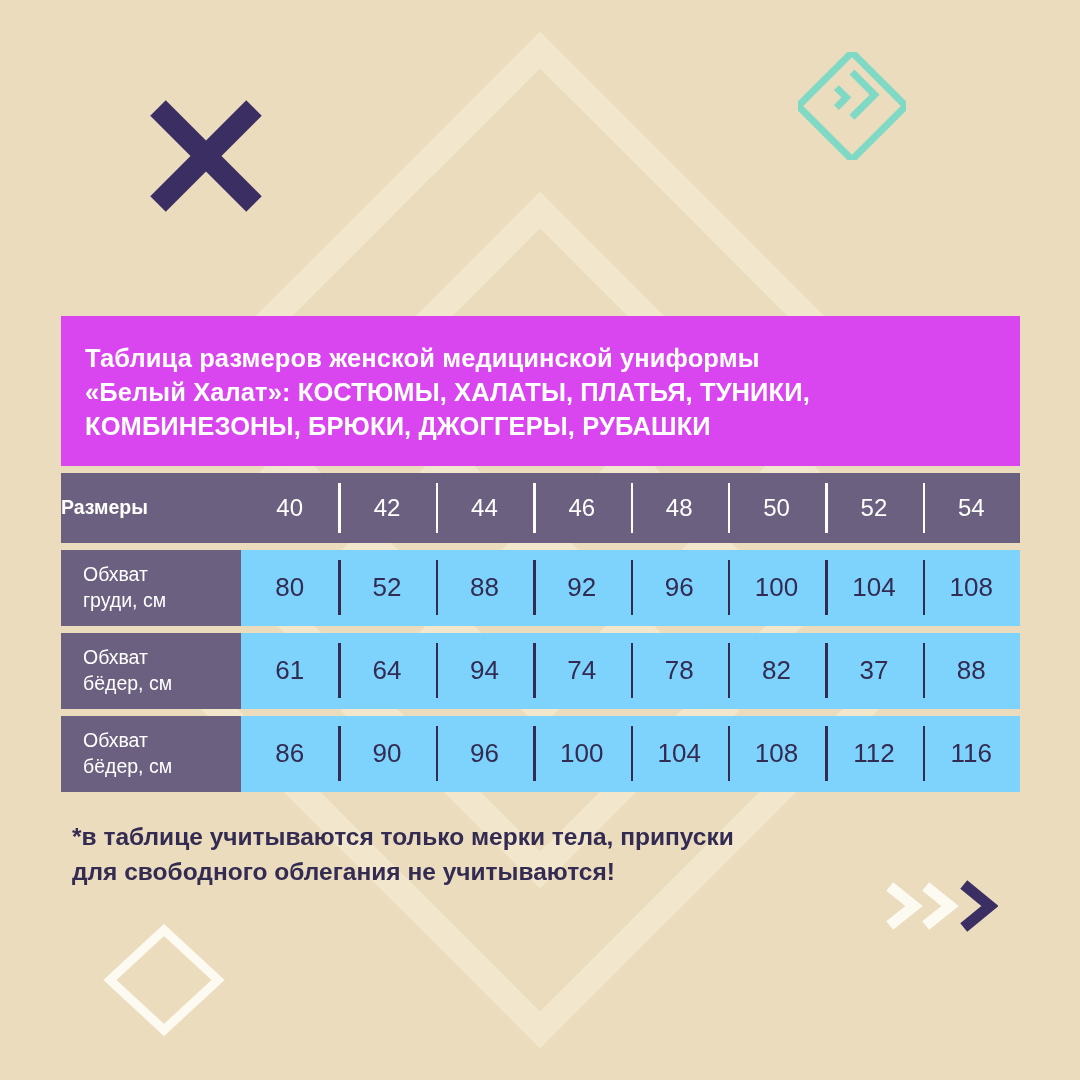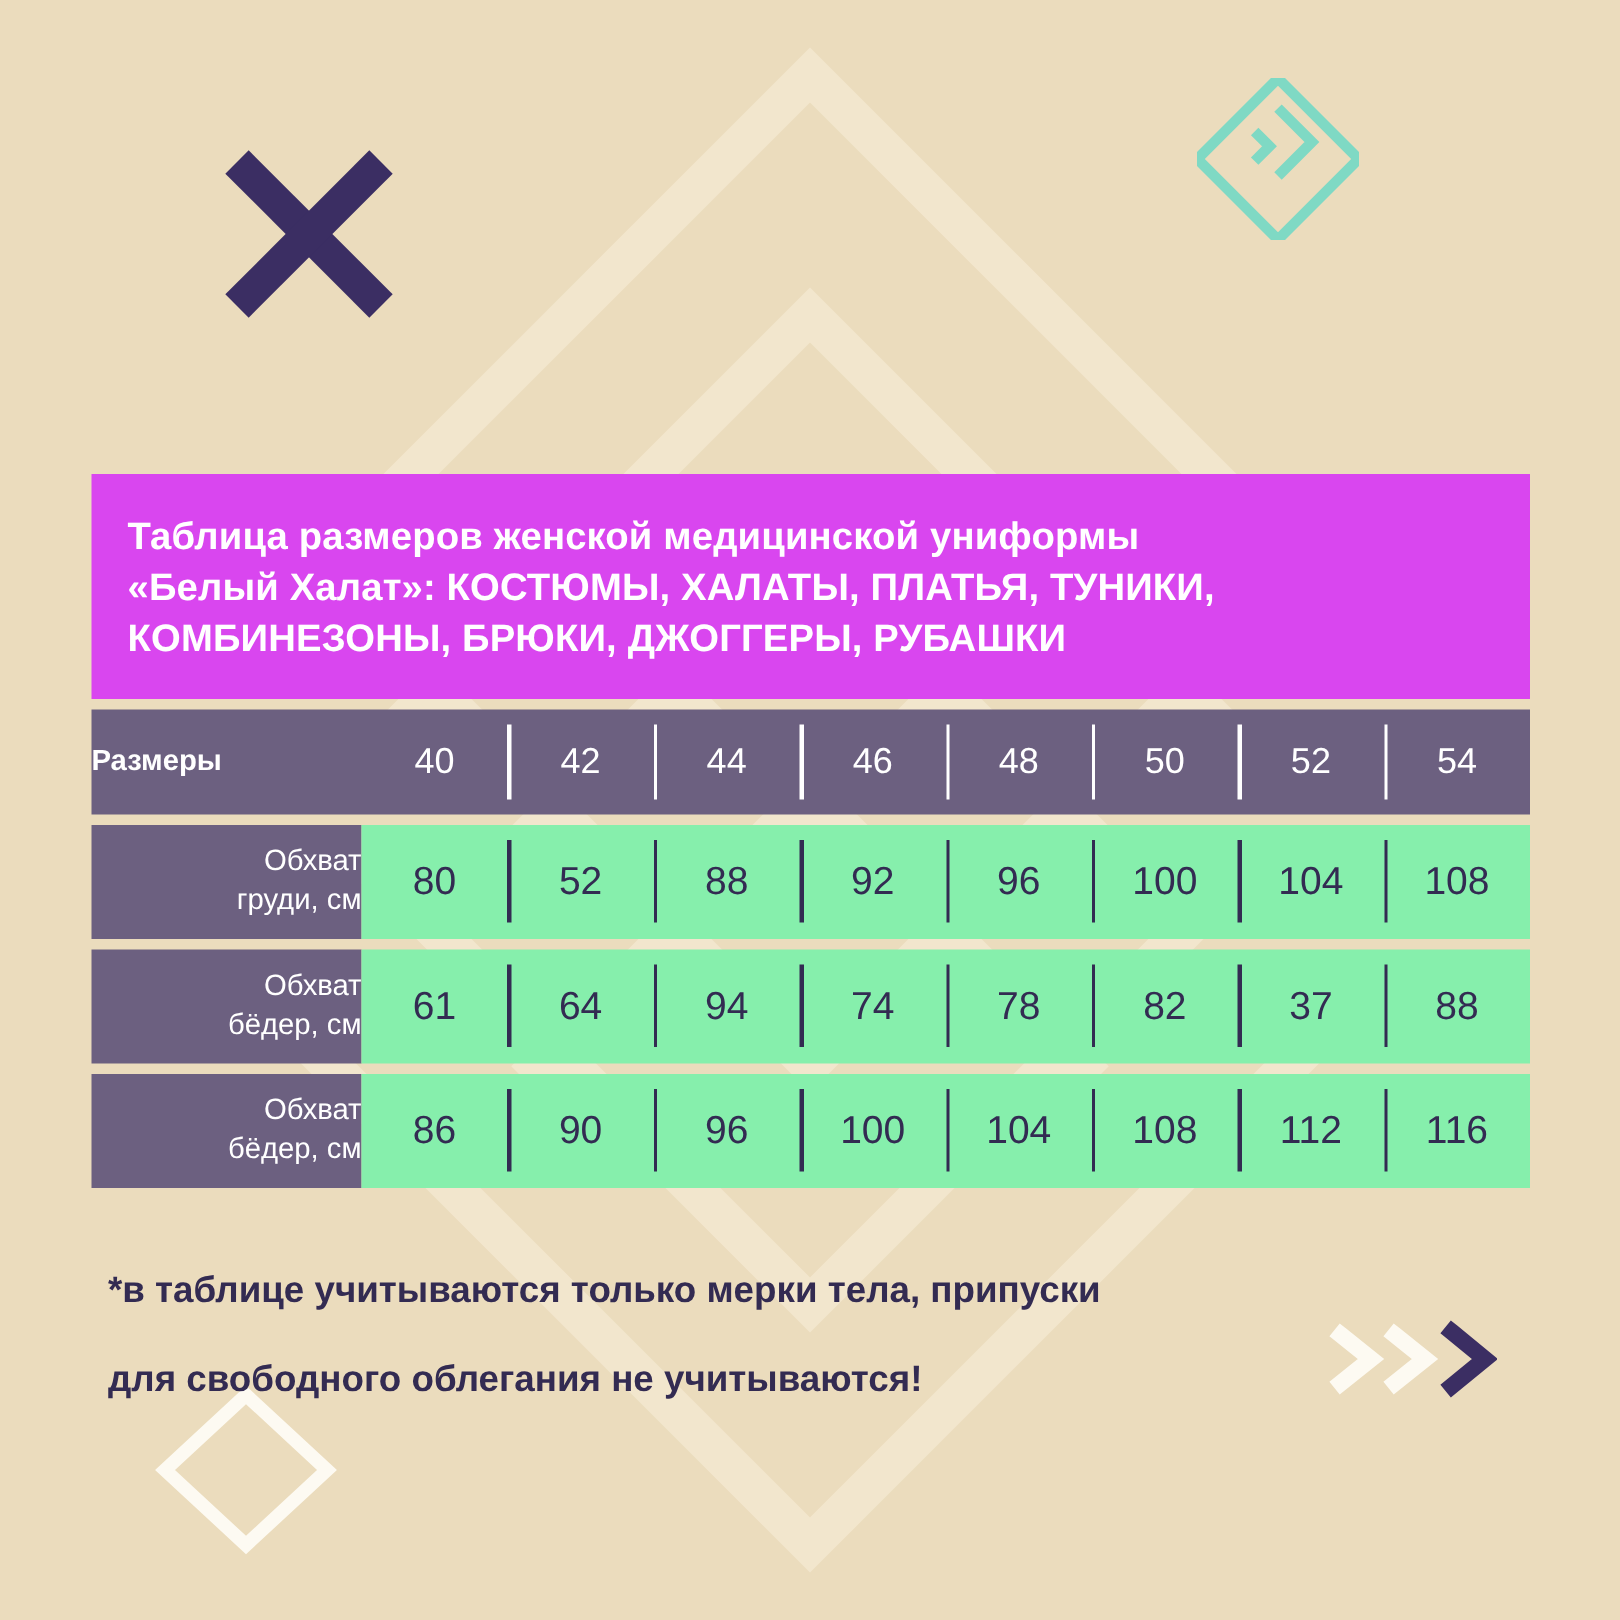--- a/index.html
+++ b/index.html
@@ -90,23 +90,22 @@
     color: #ffffff;
     font-size: 19.5px;
     line-height: 1.3;
     display: flex;
     flex-direction: column;
     justify-content: center;
     padding-left: 22px;
     box-sizing: border-box;
     width: 180px;
     flex: 0 0 180px;
-    text-align: right;
-  }
-  .trow.data-row .cells { background: #86efac; }
+  }
+  .trow.data-row .cells { background: #7dd3fc; }
   .trow.data-row .cell {
     color: #332b52;
     font-size: 26px;
   }
   .trow.data-row .cell + .cell::before { background: #332b52; }
 
   .cells {
     display: flex;
     flex: 1 1 auto;
     align-items: stretch;
@@ -133,21 +132,21 @@
     position: absolute;
     left: 72px;
     top: 820px;
     width: 900px;
     z-index: 2;
     color: #332b52;
     font-size: 24.5px;
     font-weight: bold;
     line-height: 1.42;
   }
-  #footnote .fn-line { display: block; white-space: nowrap; margin-top: 24px; }
+  #footnote .fn-line { display: block; white-space: nowrap; }
 </style>
 </head>
 <body>
 
 <svg id="watermark" viewBox="0 0 1080 1080" xmlns="http://www.w3.org/2000/svg">
   <defs>
     <clipPath id="clipall">
         <rect x="0" y="0" width="1080" height="1080"></rect>
       </clipPath>
   </defs>

